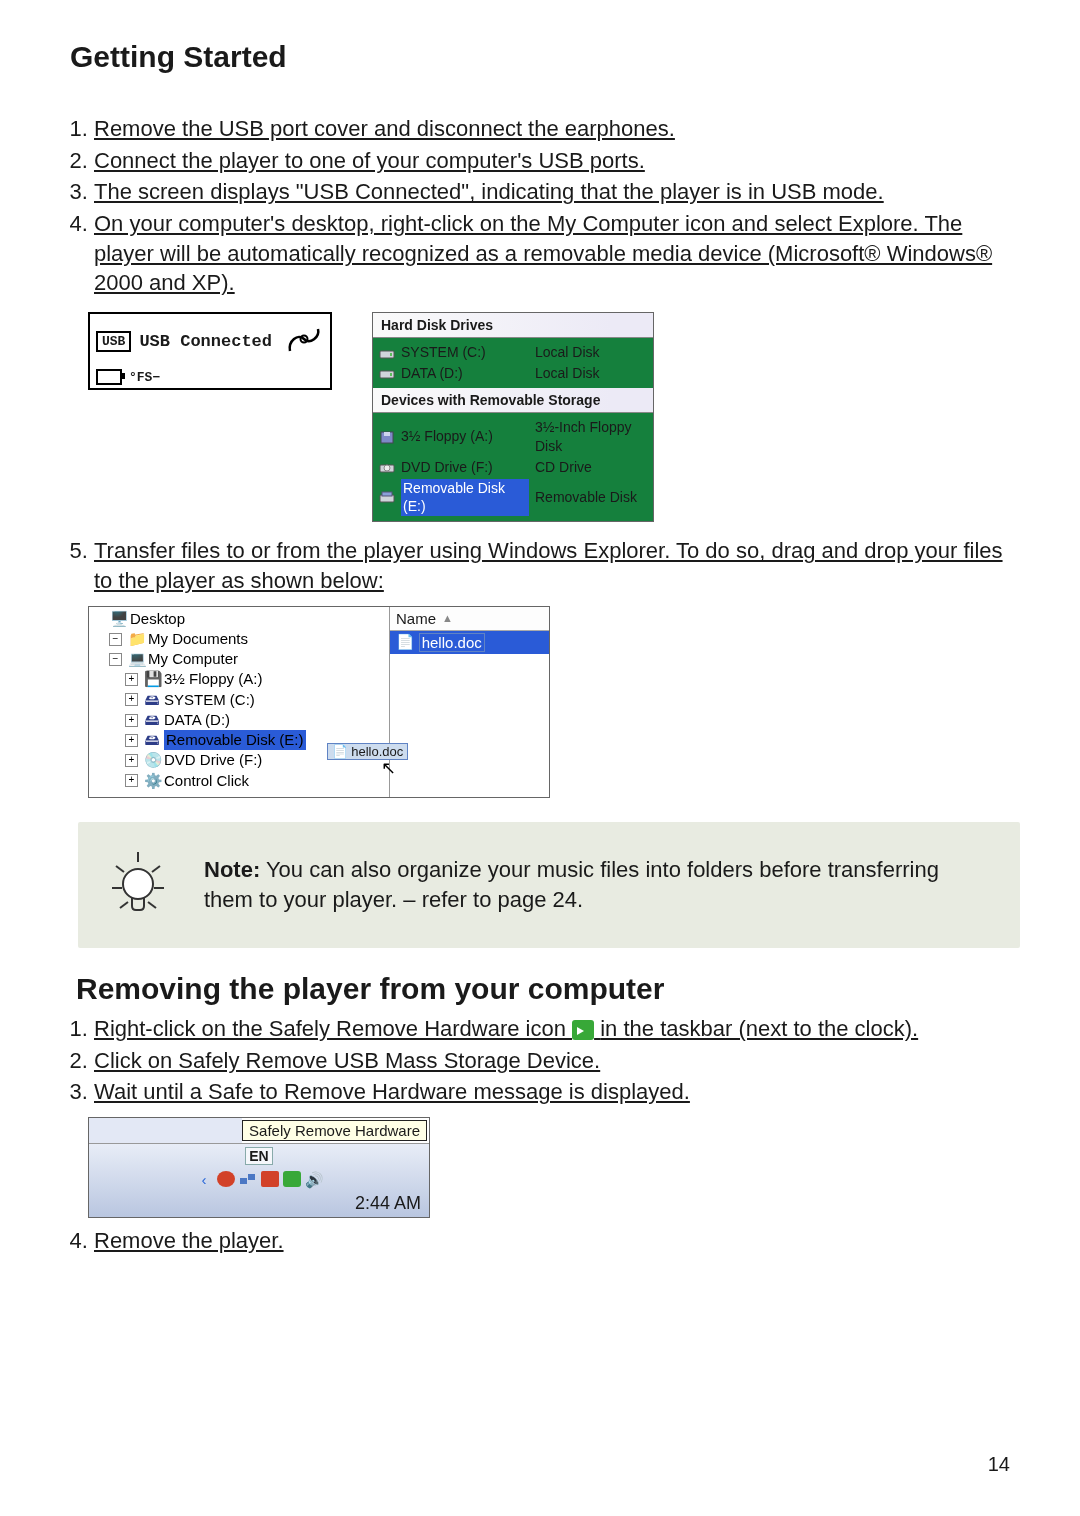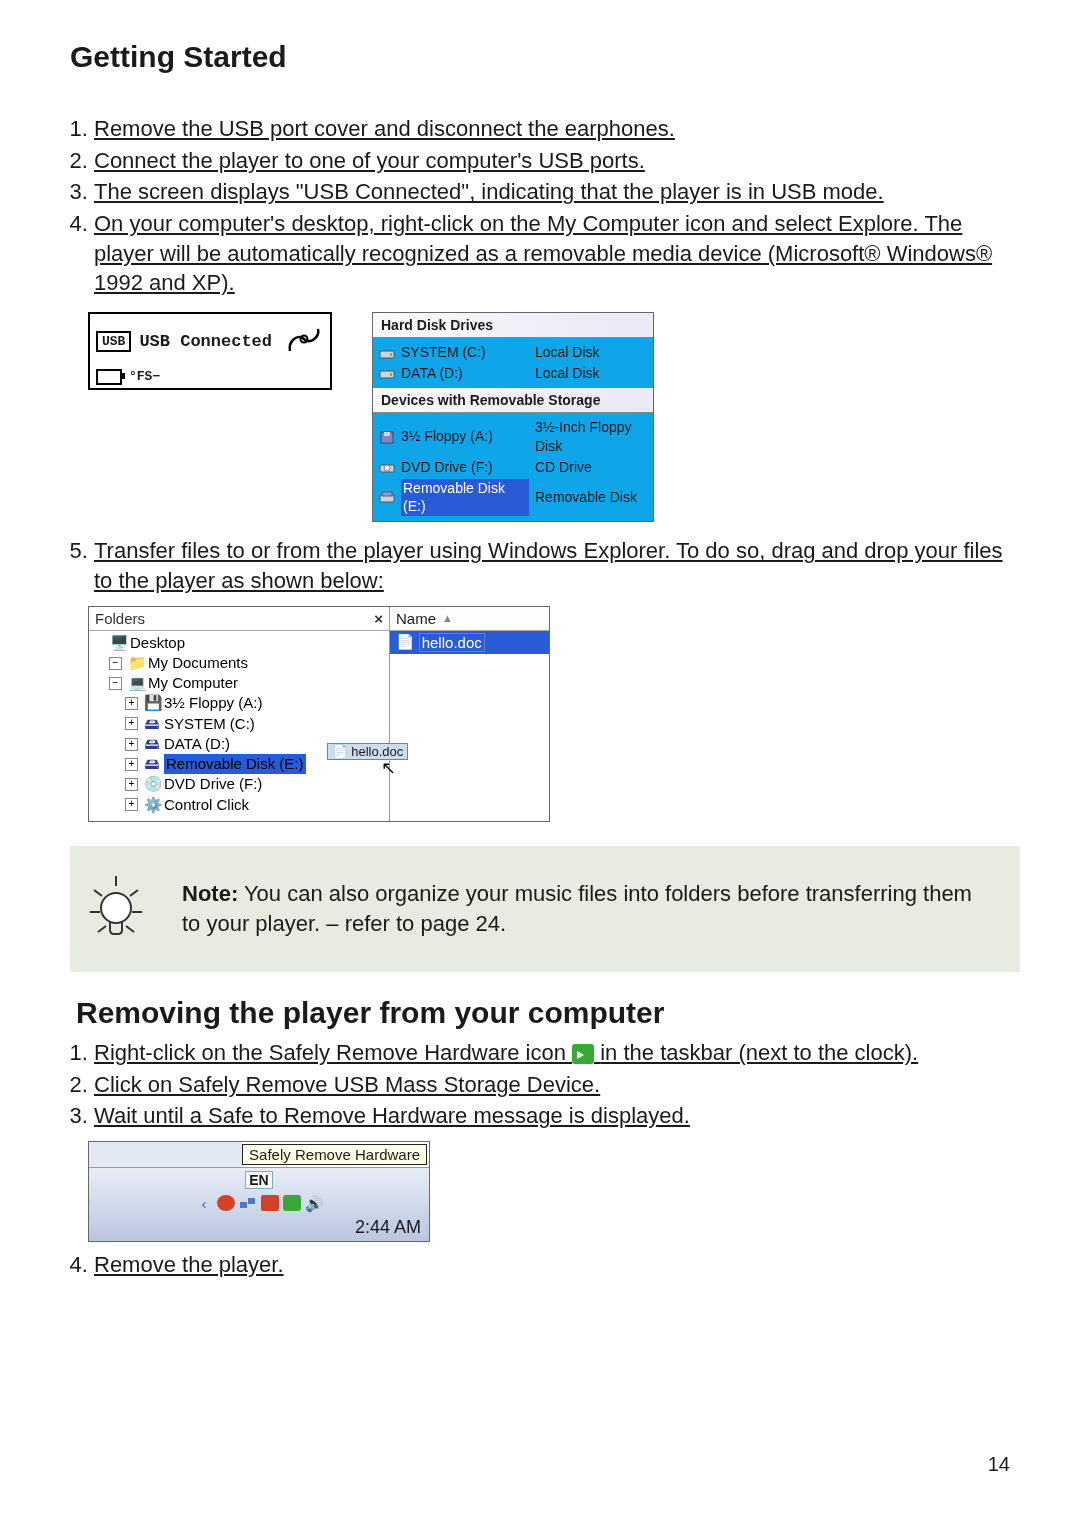--- a/index.html
+++ b/index.html
@@ -64,20 +64,21 @@
     font-weight: bold;
     font-size: 13px;
   }
   .usb-text {
     font-size: 17px;
     font-weight: bold;
     letter-spacing: 0;
   }
   .lcd-bottom {
     display: flex;
+    align-items: center;
     padding: 2px 6px 3px 6px;
     font-size: 13px;
     font-weight: bold;
     gap: 3px;
   }
   .battery {
     width: 22px;
     height: 12px;
     border: 2px solid #000;
     position: relative;
@@ -94,21 +95,21 @@
   }
   .loops {
     margin-left: auto;
   }
   .loops svg { display: block; }
 
   
   .drives-panel {
     width: 280px;
     border: 1px solid #666;
-    background: #0ea5e9;
+    background: #15803d;
     font-size: 14px;
   }
   .drives-group-header {
     font-weight: bold;
     padding: 4px 8px;
     border-bottom: 1px solid #888;
     background: linear-gradient(to right, #fafafa, #eceaf6 85%);
   }
   .drive-rows {
     padding: 4px 6px;
@@ -251,22 +252,22 @@
 
   .tree-wrap-rel { position: relative; }
 
   
   .note-box {
     display: flex;
     align-items: center;
     gap: 30px;
     background: #e8ebe1;
     border-radius: 2px;
-    padding: 22px 30px 22px 10px;
-    margin: 24px 0 24px 0;
+    padding: 22px 30px 22px 24px;
+    margin: 24px 0 24px 8px;
     position: relative;
     z-index: 0;
   }
   .note-icon { width: 72px; flex-shrink: 0; }
   .note-text {
     font-size: 22px;
     line-height: 1.35;
   }
   .note-text b { font-weight: 700; }
 
@@ -359,21 +360,21 @@
 </style>
 </head>
 <body>
 
 <h1 class="page-title">Getting Started</h1>
 
 <ol class="main-list">
   <li>Remove the USB port cover and disconnect the earphones.</li>
   <li>Connect the player to one of your computer's USB ports.</li>
   <li>The screen displays "USB Connected", indicating that the player is in USB mode.</li>
-  <li>On your computer's desktop, right-click on the My Computer icon and select Explore. The player will be automatically recognized as a removable media device (Microsoft® Windows® 1992 and XP).</li>
+  <li>On your computer's desktop, right-click on the My Computer icon and select Explore. The player will be automatically recognized as a removable media device (Microsoft® Windows® 2000 and XP).</li>
 </ol>
 
 <div class="figures-row">
 
   <div class="lcd">
     <div class="lcd-top">
       <span class="usb-badge">USB</span>
       <span class="usb-text">USB Connected</span>
       <span class="loops">
         <svg width="38" height="28" viewBox="0 0 38 28">
@@ -448,24 +449,20 @@
   </div>
 </div>
 
 <ol class="main-list" start="5">
   <li>Transfer files to or from the player using Windows Explorer. To do so, drag and drop your files to the player as shown below:</li>
 </ol>
 
 <div class="explorer-figure">
   <div class="explorer tree-wrap-rel">
     <div class="tree-pane">
-      <div class="tree-header">
-        <span>Folders</span>
-        <span class="close">×</span>
-      </div>
       <div class="tree-body">
         <div class="tree-line ind1">
           <span class="tree-blank"></span>
           <span class="ticon">🖥️</span>
           <span class="label">Desktop</span>
         </div>
         <div class="tree-line ind2">
           <span class="tree-plus">−</span>
           <span class="ticon">📁</span>
           <span class="label">My Documents</span>

